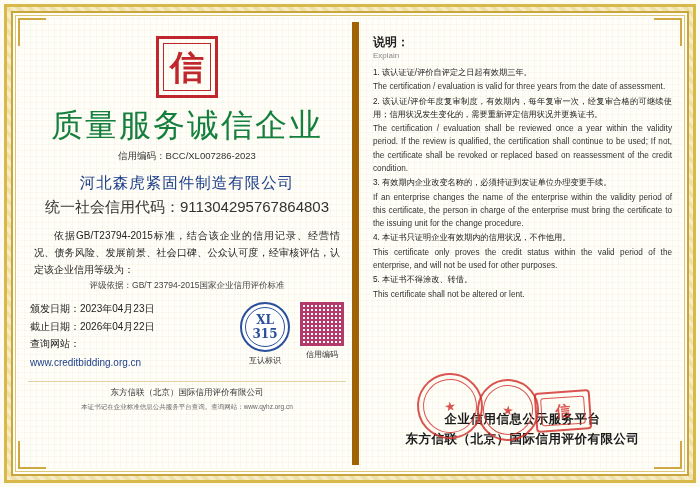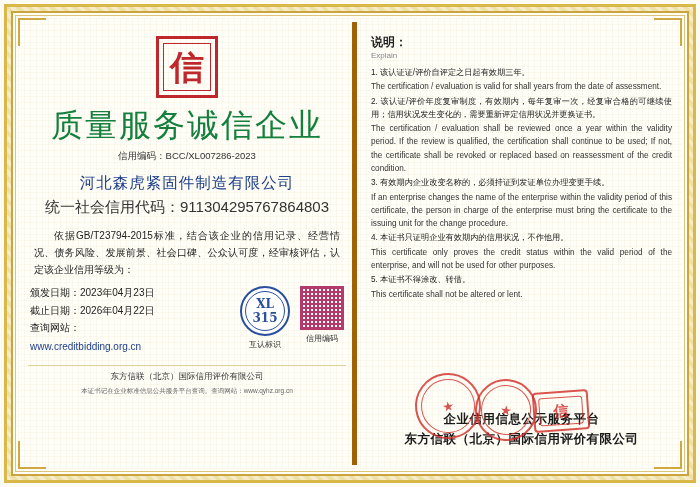--- a/index.html
+++ b/index.html
@@ -76,21 +76,21 @@
     width: 330px;
     padding: 8px 6px 0 6px;
     text-align: center;
     box-sizing: border-box;
     position: relative;
   }
   .right-pane {
     flex: 1;
     padding: 12px 6px 0 14px;
     box-sizing: border-box;
-    border-left: 5px solid #a16207;
+    border-left: 7px solid #a16207;
     position: relative;
   }
 
   
   .emblem {
     width: 62px;
     height: 62px;
     margin: 6px auto 6px auto;
     border: 3px solid #c0272d;
     box-sizing: border-box;
@@ -348,20 +348,21 @@
       </div>
 
       <div class="cert-title">质量服务诚信企业</div>
       <div class="cert-no">信用编码：BCC/XL007286-2023</div>
 
       <div class="company-name">河北森虎紧固件制造有限公司</div>
       <div class="credit-code">统一社会信用代码：911304295767864803</div>
 
       <div class="body-text">依据GB/T23794-2015标准，结合该企业的信用记录、经营情况、债务风险、发展前景、社会口碑、公众认可度，经审核评估，认定该企业信用等级为：</div>
 
+      <div class="grade-std">评级依据：GB/T 23794-2015国家企业信用评价标准</div>
 
       <div class="dates-row">
         <div class="dates">
           <div>颁发日期：2023年04月23日</div>
           <div>截止日期：2026年04月22日</div>
           <div>查询网站：</div>
           <div class="url url-line">www.creditbidding.org.cn</div>
         </div>
 
         <div class="badges">
@@ -383,21 +384,21 @@
         <div class="small">本证书记在企业标准信息公共服务平台查询。查询网站：www.qyhz.org.cn</div>
       </div>
     </div>
 
     <div class="right-pane">
       <div class="explain-title">说明：</div>
       <div class="explain-sub">Explain</div>
 
       <div class="explain-list">
         <p>1. 该认证证/评价自评定之日起有效期三年。</p>
-        <p class="en">The certification / evaluation is valid for shall years from the date of assessment.</p>
+        <p class="en">The certification / evaluation is valid for three years from the date of assessment.</p>
         <p>2. 该认证/评价年度复审制度，有效期内，每年复审一次，经复审合格的可继续使用；信用状况发生变化的，需要重新评定信用状况并更换证书。</p>
         <p class="en">The certification / evaluation shall be reviewed once a year within the validity period. If the review is qualified, the certification shall continue to be used; If not, the certificate shall be revoked or replaced based on reassessment of the credit condition.</p>
         <p>3. 有效期内企业改变名称的，必须持证到发证单位办理变更手续。</p>
         <p class="en">If an enterprise changes the name of the enterprise within the validity period of this certificate, the person in charge of the enterprise must bring the certificate to the issuing unit for the change procedure.</p>
         <p>4. 本证书只证明企业有效期内的信用状况，不作他用。</p>
         <p class="en">This certificate only proves the credit status within the valid period of the enterprise, and will not be used for other purposes.</p>
         <p>5. 本证书不得涂改、转借。</p>
         <p class="en">This certificate shall not be altered or lent.</p>
       </div>
 

